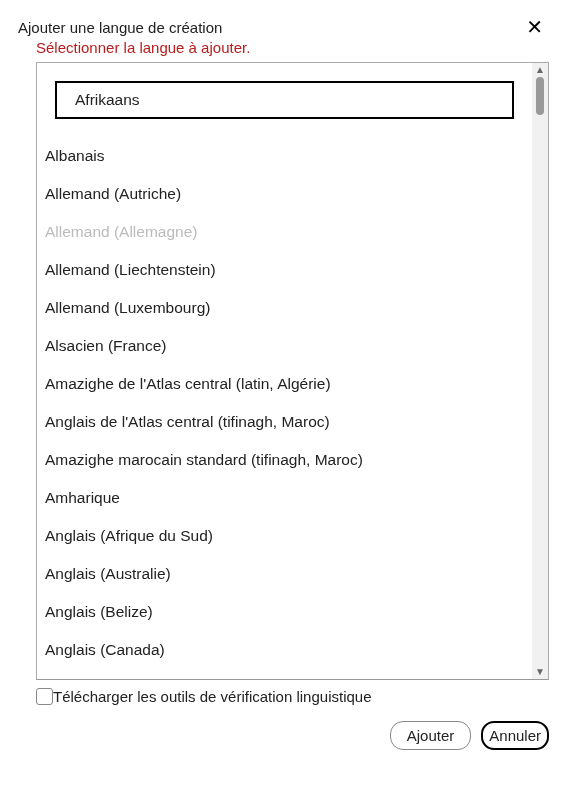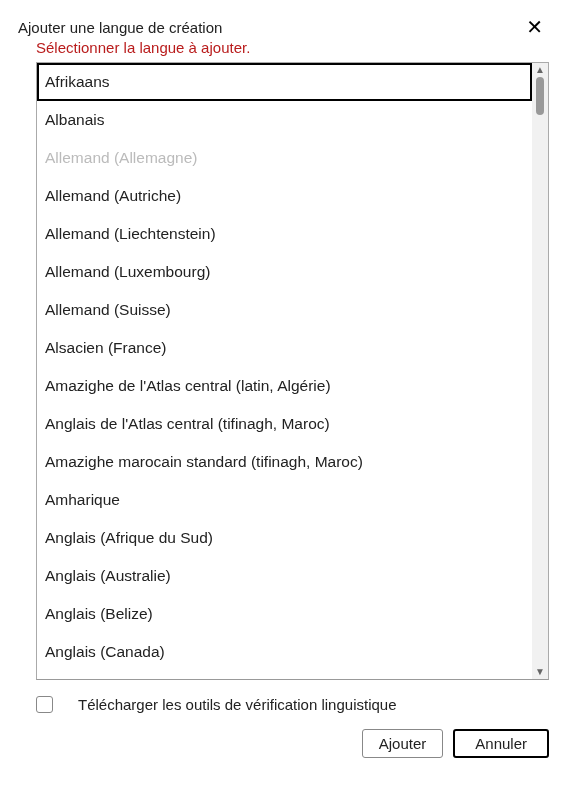--- a/index.html
+++ b/index.html
@@ -57,22 +57,22 @@
       padding: 0;
     }
     .list-item {
       padding: 10px 8px;
       font-size: 15.5px;
       color: #222;
       cursor: pointer;
     }
     .list-item.selected {
       border: 2px solid #000;
-      padding: 8px 6px;
-      margin: 0;
+      padding: 8px 18px;
+      margin: 18px;
     }
     .list-item.disabled {
       color: #bbb;
       cursor: default;
     }
     .scroll-track {
       width: 16px;
       background: #f1f1f1;
       position: relative;
       display: flex;
@@ -93,22 +93,22 @@
       width: 8px;
       height: 38px;
       background: #999;
       border-radius: 4px;
       left: 4px;
     }
     .footer-check {
       display: flex;
       align-items: center;
       margin-left: 18px;
-      margin-top: 16px;
-      gap: 25px;
+      margin-top: 8px;
+      gap: 0;
     }
     .checkbox-box {
       width: 17px;
       height: 17px;
       border: 1px solid #888;
       border-radius: 3px;
       background: #fff;
       cursor: pointer;
     }
     .checkbox-label {
@@ -120,51 +120,50 @@
       justify-content: flex-end;
       gap: 10px;
       margin-top: 16px;
       margin-right: 0;
     }
     .btn {
       padding: 5px 16px;
       font-size: 15px;
       background: #fff;
       border: 1px solid #888;
-      border-radius: 3px;
+      border-radius: 13px;
       cursor: pointer;
       color: #222;
     }
     .btn.primary {
       border: 2px solid #000;
       font-weight: 500;
-      padding: 4px 20px;
+      padding: 4px 6px;
     }
   </style>
 </head>
 <body>
 
 <div class="header">
   <div class="dialog-title">Ajouter une langue de création</div>
   <button class="close-btn">
     <span>✕</span>
   </button>
 </div>
 
 <div class="instruction">Sélectionner la langue à ajouter.</div>
 
 <div class="listbox-wrap">
   <div class="listbox" id="listbox">
       <div class="list-item selected">Afrikaans</div>
       <div class="list-item">Albanais</div>
+      <div class="list-item">Allemand (Autriche)</div>
       <div class="list-item disabled">Allemand (Allemagne)</div>
-      <div class="list-item">Allemand (Autriche)</div>
       <div class="list-item">Allemand (Liechtenstein)</div>
       <div class="list-item">Allemand (Luxembourg)</div>
-      <div class="list-item">Allemand (Suisse)</div>
       <div class="list-item">Alsacien (France)</div>
       <div class="list-item">Amazighe de l'Atlas central (latin, Algérie)</div>
       <div class="list-item">Anglais de l'Atlas central (tifinagh, Maroc)</div>
       <div class="list-item">Amazighe marocain standard (tifinagh, Maroc)</div>
       <div class="list-item">Amharique</div>
       <div class="list-item">Anglais (Afrique du Sud)</div>
       <div class="list-item">Anglais (Australie)</div>
       <div class="list-item">Anglais (Belize)</div>
       <div class="list-item">Anglais (Canada)</div>
     </div>

